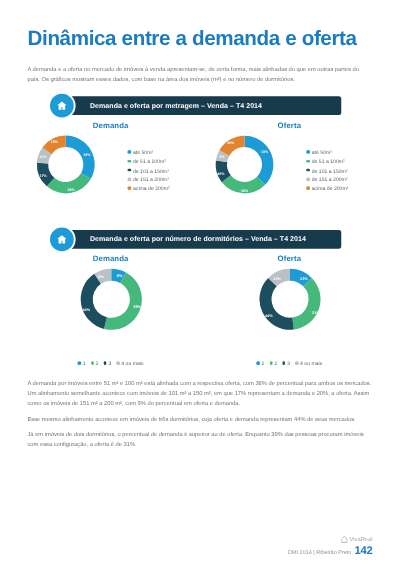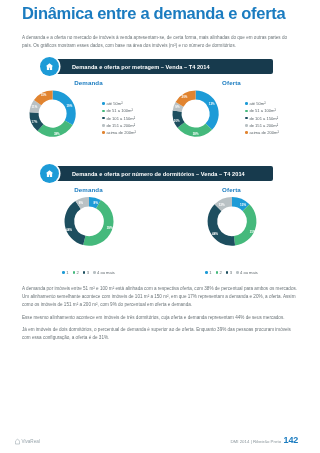--- a/index.html
+++ b/index.html
@@ -5,21 +5,21 @@
   html,body{margin:0;padding:0;}
   body{
     width:320px;height:453px;background:#ffffff;
     font-family:"Liberation Sans", sans-serif;
     color:#4a4a4a;overflow:hidden;position:relative;
   }
   .page{position:relative;width:320px;height:453px;box-sizing:border-box;padding:0 22px;}
 
   .title{
     font-size:16.5px;font-weight:bold;color:#1b7cc0;letter-spacing:-0.3px;
-    margin:0;padding-top:4px;line-height:1.15;
+    margin:0;padding-top:22px;line-height:1.15;
   }
   .subtitle{
     font-size:13.5px;color:#9aa6ad;font-weight:400;letter-spacing:1.2px;
     margin:1px 0 0 0;line-height:1.15;
   }
   .intro{
     margin:11px 0 0 0;font-size:4.6px;line-height:1.75;color:#6b7478;
     text-align:left;max-width:276px;
   }
 
@@ -72,21 +72,21 @@
   }
   .legend-h .legend-item{gap:1.4px;}
 
   .outro{
     margin-top:10px;font-size:4.6px;line-height:1.78;color:#6b7478;max-width:276px;
   }
   .outro p{margin:0 0 4px 0;}
 
   .footer{
     position:absolute;left:15px;right:22px;bottom:8px;
-    display:flex;align-items:flex-end;justify-content:space-between;
+    display:flex;align-items:flex-end;justify-content:space-between;flex-direction:column;
   }
   .brand{display:flex;align-items:center;gap:1.5px;}
   .brand-mark{width:5px;height:7px;display:block;}
   .brand-text{font-size:4.6px;color:#9aa6ad;}
   .foot-right{display:flex;align-items:baseline;gap:2.5px;}
   .foot-meta{font-size:4.4px;color:#8b969c;}
   .foot-page{font-size:9px;font-weight:bold;color:#1b7cc0;letter-spacing:-0.2px;}
 </style>
 </head>
 <body>

